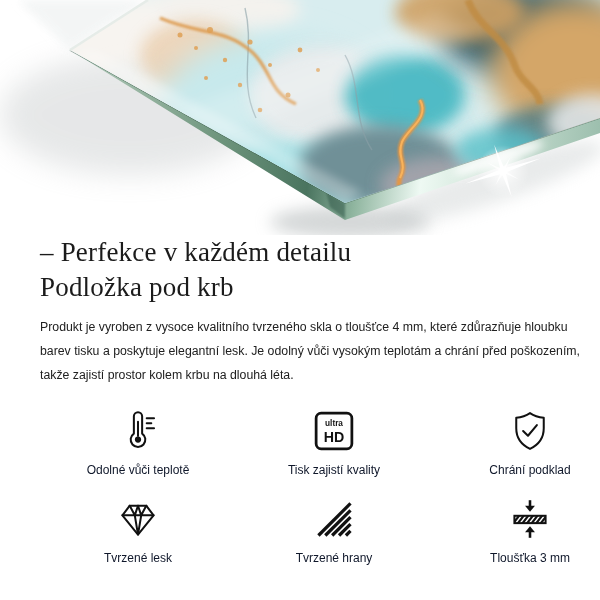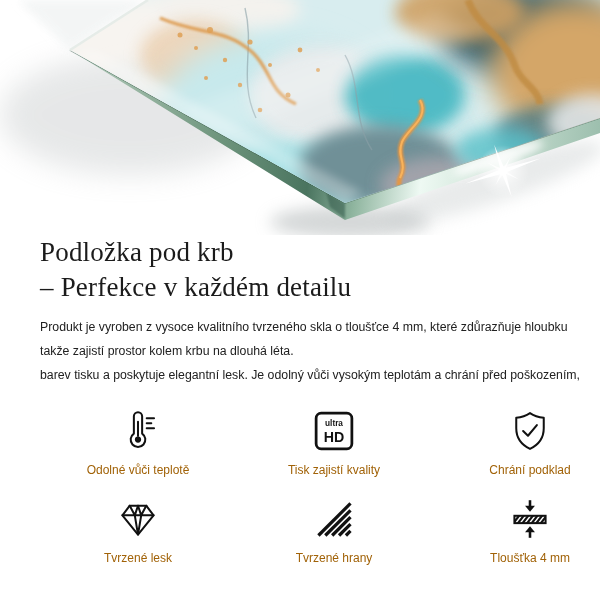--- a/index.html
+++ b/index.html
@@ -9,21 +9,21 @@
   .hero svg { display: block; }
   .content { padding: 0 20px 0 40px; }
   .title { color: #1b1b1b; font-family: "Liberation Serif", "DejaVu Serif", serif;
     font-size: 27px; line-height: 35px; font-weight: 400; letter-spacing: 0.2px; }
   .desc { margin-top: 10px; color: #212121; font-size: 12.3px; line-height: 24px; }
   .desc div { white-space: nowrap; }
   .features { display: grid; grid-template-columns: repeat(3, 196px); row-gap: 20px;
     width: 588px; margin: 22px auto 0 auto; }
   .feature { display: flex; flex-direction: column; align-items: center; }
   .feature .ficon { width: 44px; height: 44px; display: flex; align-items: center; justify-content: flex-end; }
-  .feature .flabel { margin-top: 10px; font-size: 12px; color: #a16207; text-align: center; }
+  .feature .flabel { margin-top: 10px; font-size: 12px; color: #0f172a; text-align: center; }
   .icon-svg { width: 44px; height: 44px; }
   .stroke { fill: none; stroke: #111111; stroke-width: 2.2; stroke-linecap: round; stroke-linejoin: round; }
 </style>
 </head>
 <body>
 
 <div class="hero">
   <svg width="600" height="235" viewBox="0 0 600 235">
     <defs>
       <clipPath id="glassClip">
@@ -125,27 +125,27 @@
         <polygon points="-18,0 0,-1.5 18,0 0,1.5" transform="rotate(28)" opacity="0.8"></polygon>
         <polygon points="-16,0 0,-1.5 16,0 0,1.5" transform="rotate(-62)" opacity="0.8"></polygon>
       </g>
       <circle r="4.5" fill="#ffffff"></circle>
     </g>
   </svg>
 </div>
 
 <div class="content">
   <div class="title">
+    <div>– Perfekce v každém detailu</div>
     <div>Podložka pod krb</div>
-    <div>– Perfekce v každém detailu</div>
   </div>
   <div class="desc">
     <div>Produkt je vyroben z vysoce kvalitního tvrzeného skla o tloušťce 4 mm, které zdůrazňuje hloubku</div>
+    <div>barev tisku a poskytuje elegantní lesk. Je odolný vůči vysokým teplotám a chrání před poškozením,</div>
     <div>takže zajistí prostor kolem krbu na dlouhá léta.</div>
-    <div>barev tisku a poskytuje elegantní lesk. Je odolný vůči vysokým teplotám a chrání před poškozením,</div>
   </div>
 
   <div class="features">
 
     <div class="feature">
       <div class="ficon">
         <svg class="icon-svg" viewBox="0 0 48 48">
           <path class="stroke" d="M19.5,8 A4.5,4.5 0 0 1 28.5,8 L28.5,26.8 A8,8 0 1 1 19.5,26.8 Z"></path>
           <circle cx="24" cy="33.4" r="3.4" fill="#111111"></circle>
           <path class="stroke" d="M24,29.5 L24,14"></path>
@@ -221,17 +221,17 @@
           </g>
           <rect x="7" y="20.5" width="34" height="8" fill="none" stroke="#111111" stroke-width="2.2"></rect>
           <g fill="#111111">
             <rect x="22.6" y="3.5" width="2.8" height="6.5"></rect>
             <polygon points="18.6,9.6 29.4,9.6 24,16.2"></polygon>
             <rect x="22.6" y="38" width="2.8" height="6.5"></rect>
             <polygon points="18.6,38.4 29.4,38.4 24,31.8"></polygon>
           </g>
         </svg>
       </div>
-      <div class="flabel">Tloušťka 4 mm</div>
+      <div class="flabel">Tloušťka 3 mm</div>
     </div>
 
   </div>
 </div>
 
 </body></html>

